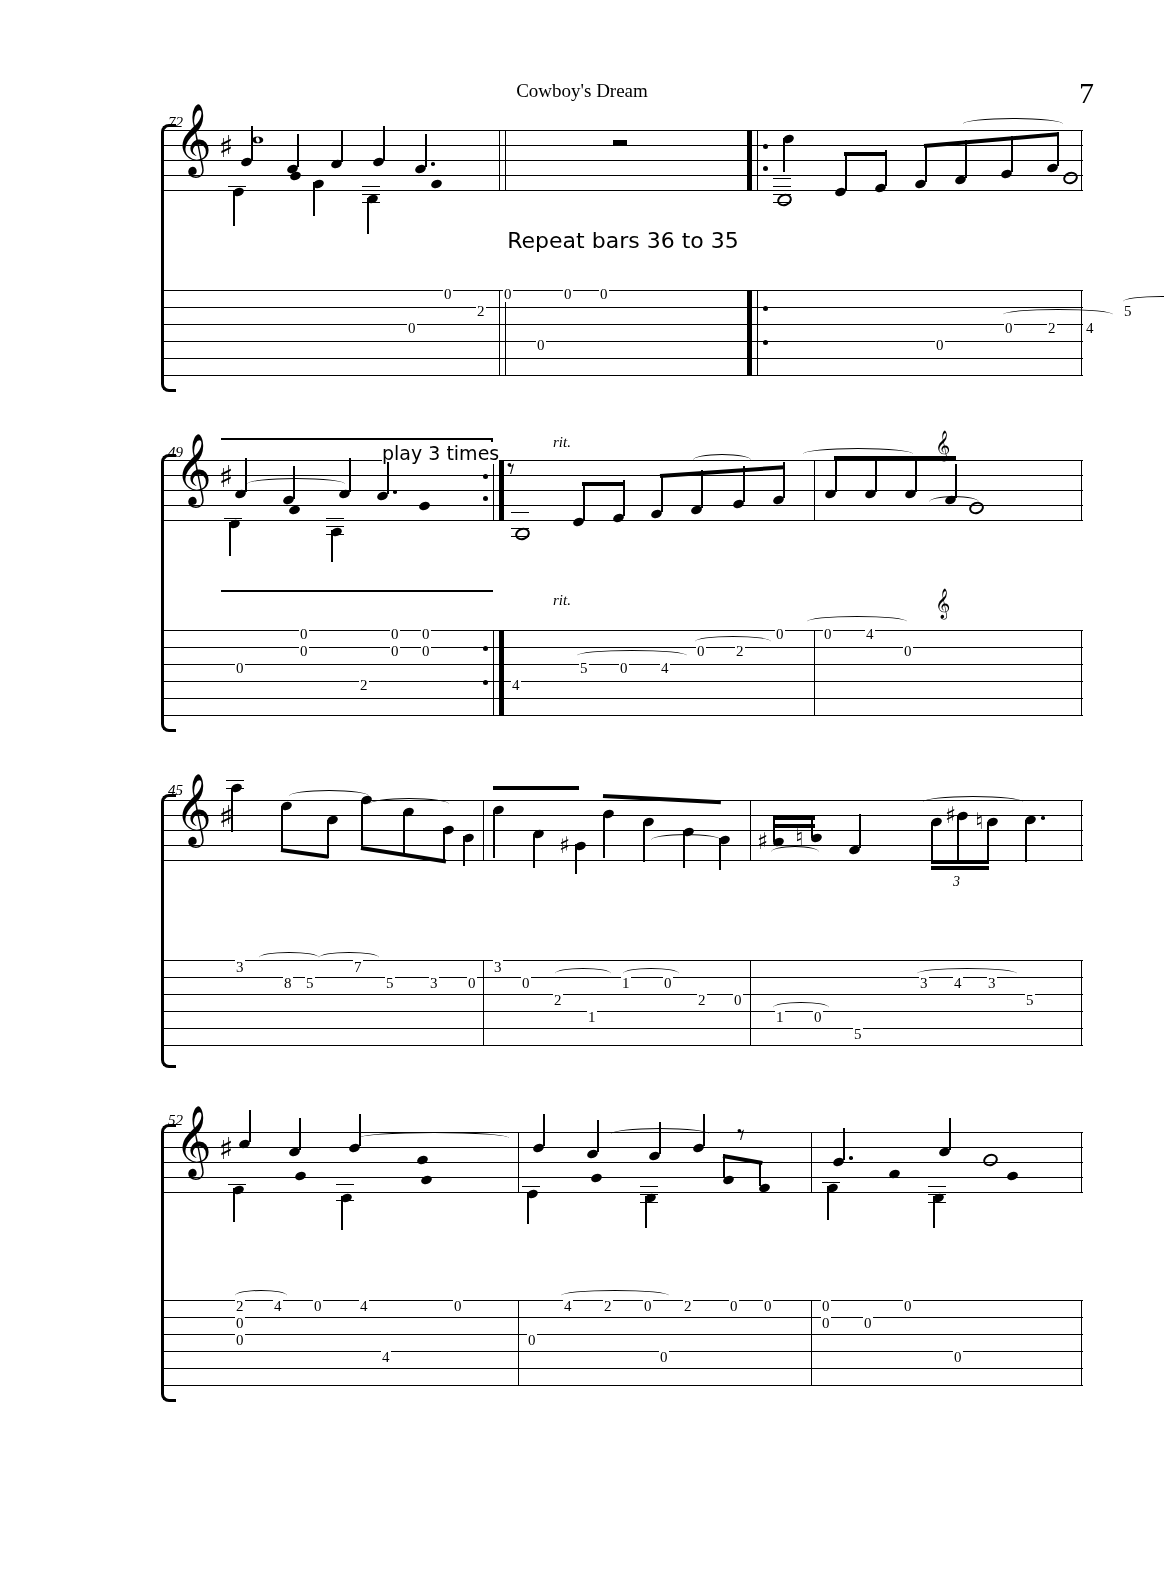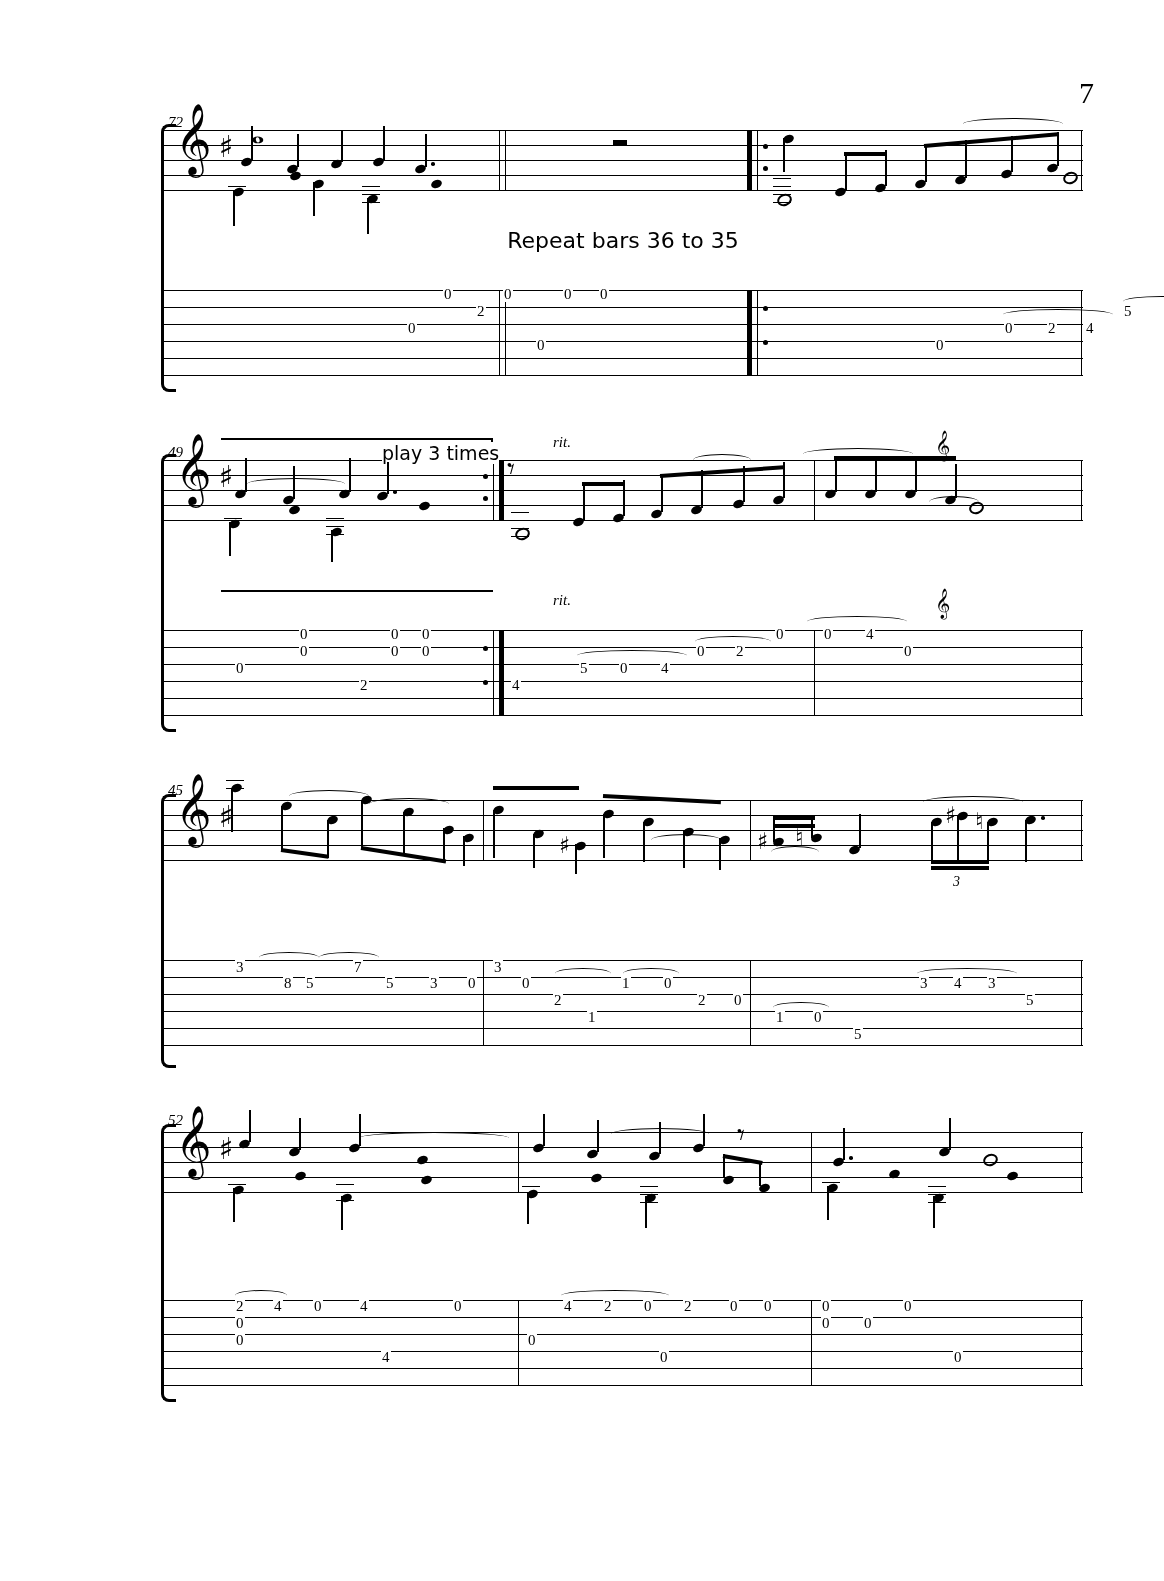--- a/index.html
+++ b/index.html
@@ -234,20 +234,21 @@
     font-family: "DejaVu Sans", sans-serif;
     font-size: 19px;
     background: #fff;
   }
 </style>
 </head>
 <body>
 
 <div class="page">
 
+  <div class="song-title">Cowboy's Dream</div>
   <div class="page-number">7</div>
 
   <div class="system" style="top:110px;height:280px;">
     <div class="sys-inner">
       <div class="measure-num" style="left:5px;top:4px;">72</div>
 
       <div class="brace" style="top:14px;height:262px;"></div>
 
       <div class="staff" style="top:20px;height:60px;">
         <div class="ln" style="top:0px;"></div>

